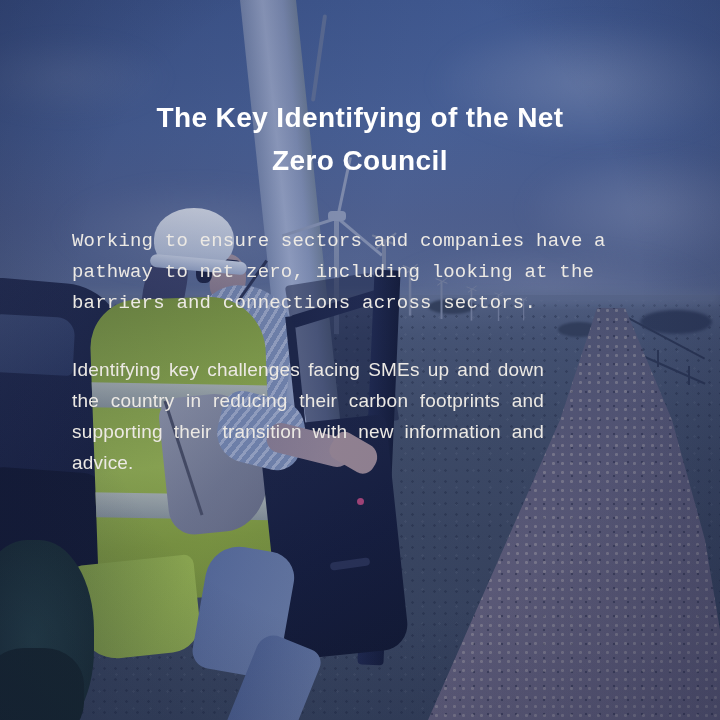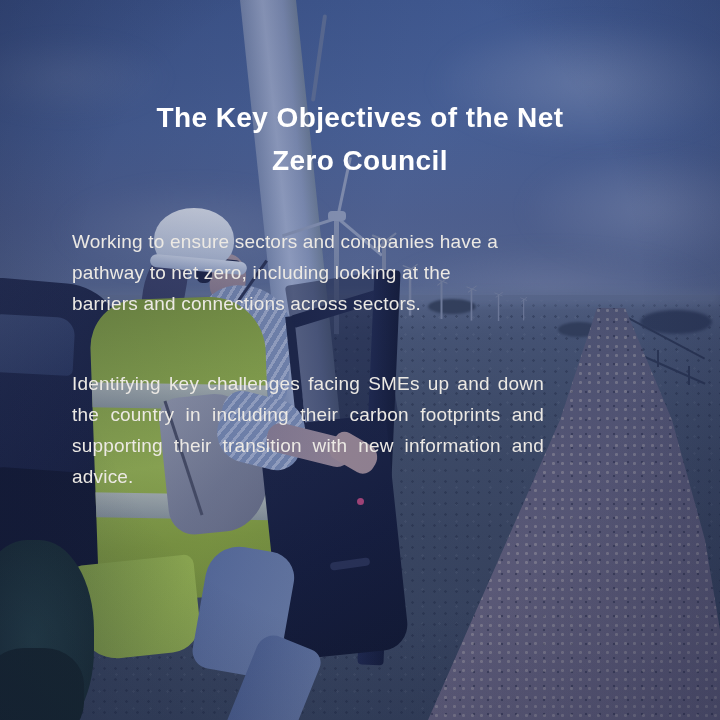--- a/index.html
+++ b/index.html
@@ -25,21 +25,21 @@
   .title{
     position:absolute;top:96px;left:0;width:720px;margin:0;
     text-align:center;color:#ffffff;font-size:28px;line-height:43px;
     font-weight:700;letter-spacing:.4px;white-space:pre-line;
   }
   .objectives{position:absolute;left:72px;top:226px;width:580px;}
   .objectives p{
     margin:0;color:#ece9e4;font-size:19px;line-height:31px;
     font-weight:400;letter-spacing:.2px;white-space:pre-line;
   }
-  .objectives p.o1{margin-bottom:49px;}
+  .objectives p.o1{margin-bottom:35px;font-family:Liberation Mono, monospace;}
   .objectives p.o2{margin-bottom:34px;}
   .objectives p.just{white-space:normal;width:472px;text-align:justify;}
 </style>
 </head>
 <body>
 
 <div class="poster">
 
   <div class="photo" role="img" aria-label="Engineer in a white hard hat and hi-vis vest beside an open car door on a dirt track at a wind farm, under a navy blue overlay">
 
@@ -156,23 +156,23 @@
     <div class="s" style="left:330px;top:438px;width:48px;height:30px;transform:rotate(30deg);background:#a5919d;border-radius:10px 14px 12px 10px;"></div>
 
     <div class="s" style="left:-28px;top:540px;width:122px;height:200px;background:radial-gradient(#264448,#1b3136 70%);border-radius:45%;"></div>
     <div class="s" style="left:-16px;top:648px;width:100px;height:92px;background:#16282c;border-radius:40%;"></div>
   </div>
 
   <div class="overlay"></div>
   <div class="vignette"></div>
 
   <div class="content">
-    <h1 class="title">The Key Objectives of the Net
+    <h1 class="title">The Key Identifying of the Net
 Zero Council</h1>
     <div class="objectives">
       <p class="o1">Working to ensure sectors and companies have a
 pathway to net zero, including looking at the
 barriers and connections across sectors.</p>
-      <p class="just">Identifying key challenges facing SMEs up and down the country in including their carbon footprints and supporting their transition with new information and advice.</p>
+      <p class="just">Identifying key challenges facing SMEs up and down the country in reducing their carbon footprints and supporting their transition with new information and advice.</p>
     </div>
   </div>
 
 </div>
 
 </body></html>

